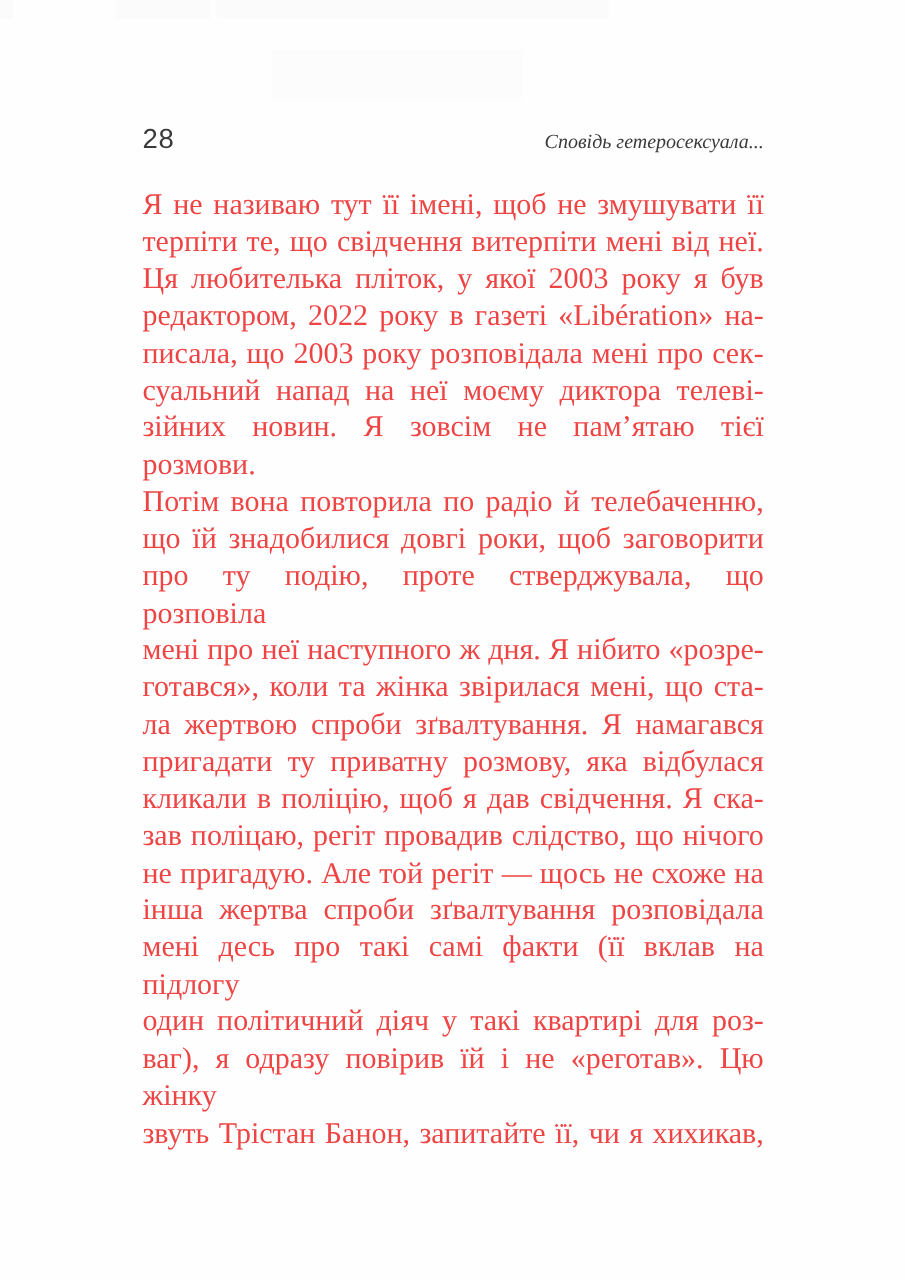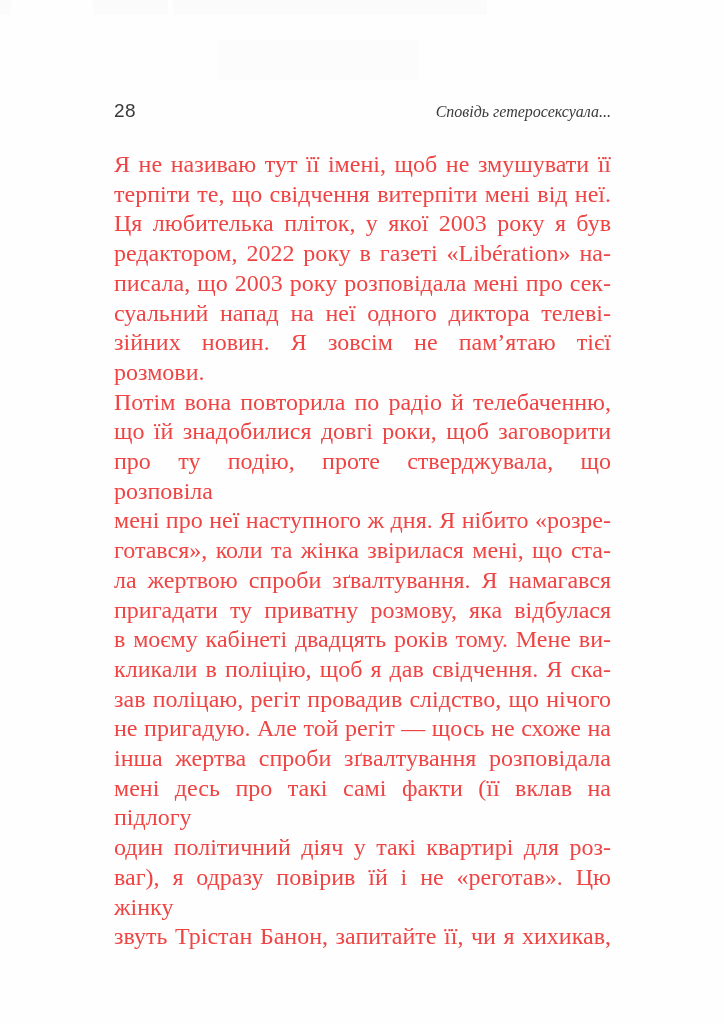--- a/index.html
+++ b/index.html
@@ -30,21 +30,21 @@
     top: 99px;
     display: flex;
     justify-content: space-between;
     align-items: baseline;
     font-size: 20px;
     line-height: 24px;
     color: #3a3a3a;
   }
   .page-number {
     font-family: "Liberation Sans", "DejaVu Sans", sans-serif;
-    font-size: 19px;
+    font-size: 22px;
     letter-spacing: 0.5px;
   }
   .running-head {
     font-style: italic;
     font-size: 16px;
   }
 
   .body-text {
     position: absolute;
     left: 114px;
@@ -74,30 +74,29 @@
     <span class="page-number">28</span>
     <span class="running-head">Сповідь гетеросексуала...</span>
   </div>
 
   <div class="body-text">
       <div class="text-line">Я не називаю тут її імені, щоб не змушувати її</div>
       <div class="text-line">терпіти те, що свідчення витерпіти мені від неї.</div>
       <div class="text-line">Ця любителька пліток, у якої 2003 року я був</div>
       <div class="text-line">редактором, 2022 року в газеті «Libération» на-</div>
       <div class="text-line">писала, що 2003 року розповідала мені про сек-</div>
-      <div class="text-line">суальний напад на неї одного диктора телеві-</div>
+      <div class="text-line">суальний напад на неї моєму диктора телеві-</div>
       <div class="text-line">зійних новин. Я зовсім не пам’ятаю тієї розмови.</div>
       <div class="text-line">Потім вона повторила по радіо й телебаченню,</div>
       <div class="text-line">що їй знадобилися довгі роки, щоб заговорити</div>
       <div class="text-line">про ту подію, проте стверджувала, що розповіла</div>
       <div class="text-line">мені про неї наступного ж дня. Я нібито «розре-</div>
       <div class="text-line">готався», коли та жінка звірилася мені, що ста-</div>
       <div class="text-line">ла жертвою спроби зґвалтування. Я намагався</div>
       <div class="text-line">пригадати ту приватну розмову, яка відбулася</div>
-      <div class="text-line">в моєму кабінеті двадцять років тому. Мене ви-</div>
       <div class="text-line">кликали в поліцію, щоб я дав свідчення. Я ска-</div>
       <div class="text-line">зав поліцаю, регіт провадив слідство, що нічого</div>
       <div class="text-line">не пригадую. Але той регіт — щось не схоже на</div>
       <div class="text-line">інша жертва спроби зґвалтування розповідала</div>
       <div class="text-line">мені десь про такі самі факти (її вклав на підлогу</div>
       <div class="text-line">один політичний діяч у такі квартирі для роз-</div>
       <div class="text-line">ваг), я одразу повірив їй і не «реготав». Цю жінку</div>
       <div class="text-line">звуть Трістан Банон, запитайте її, чи я хихикав,</div>
     </div>
 

